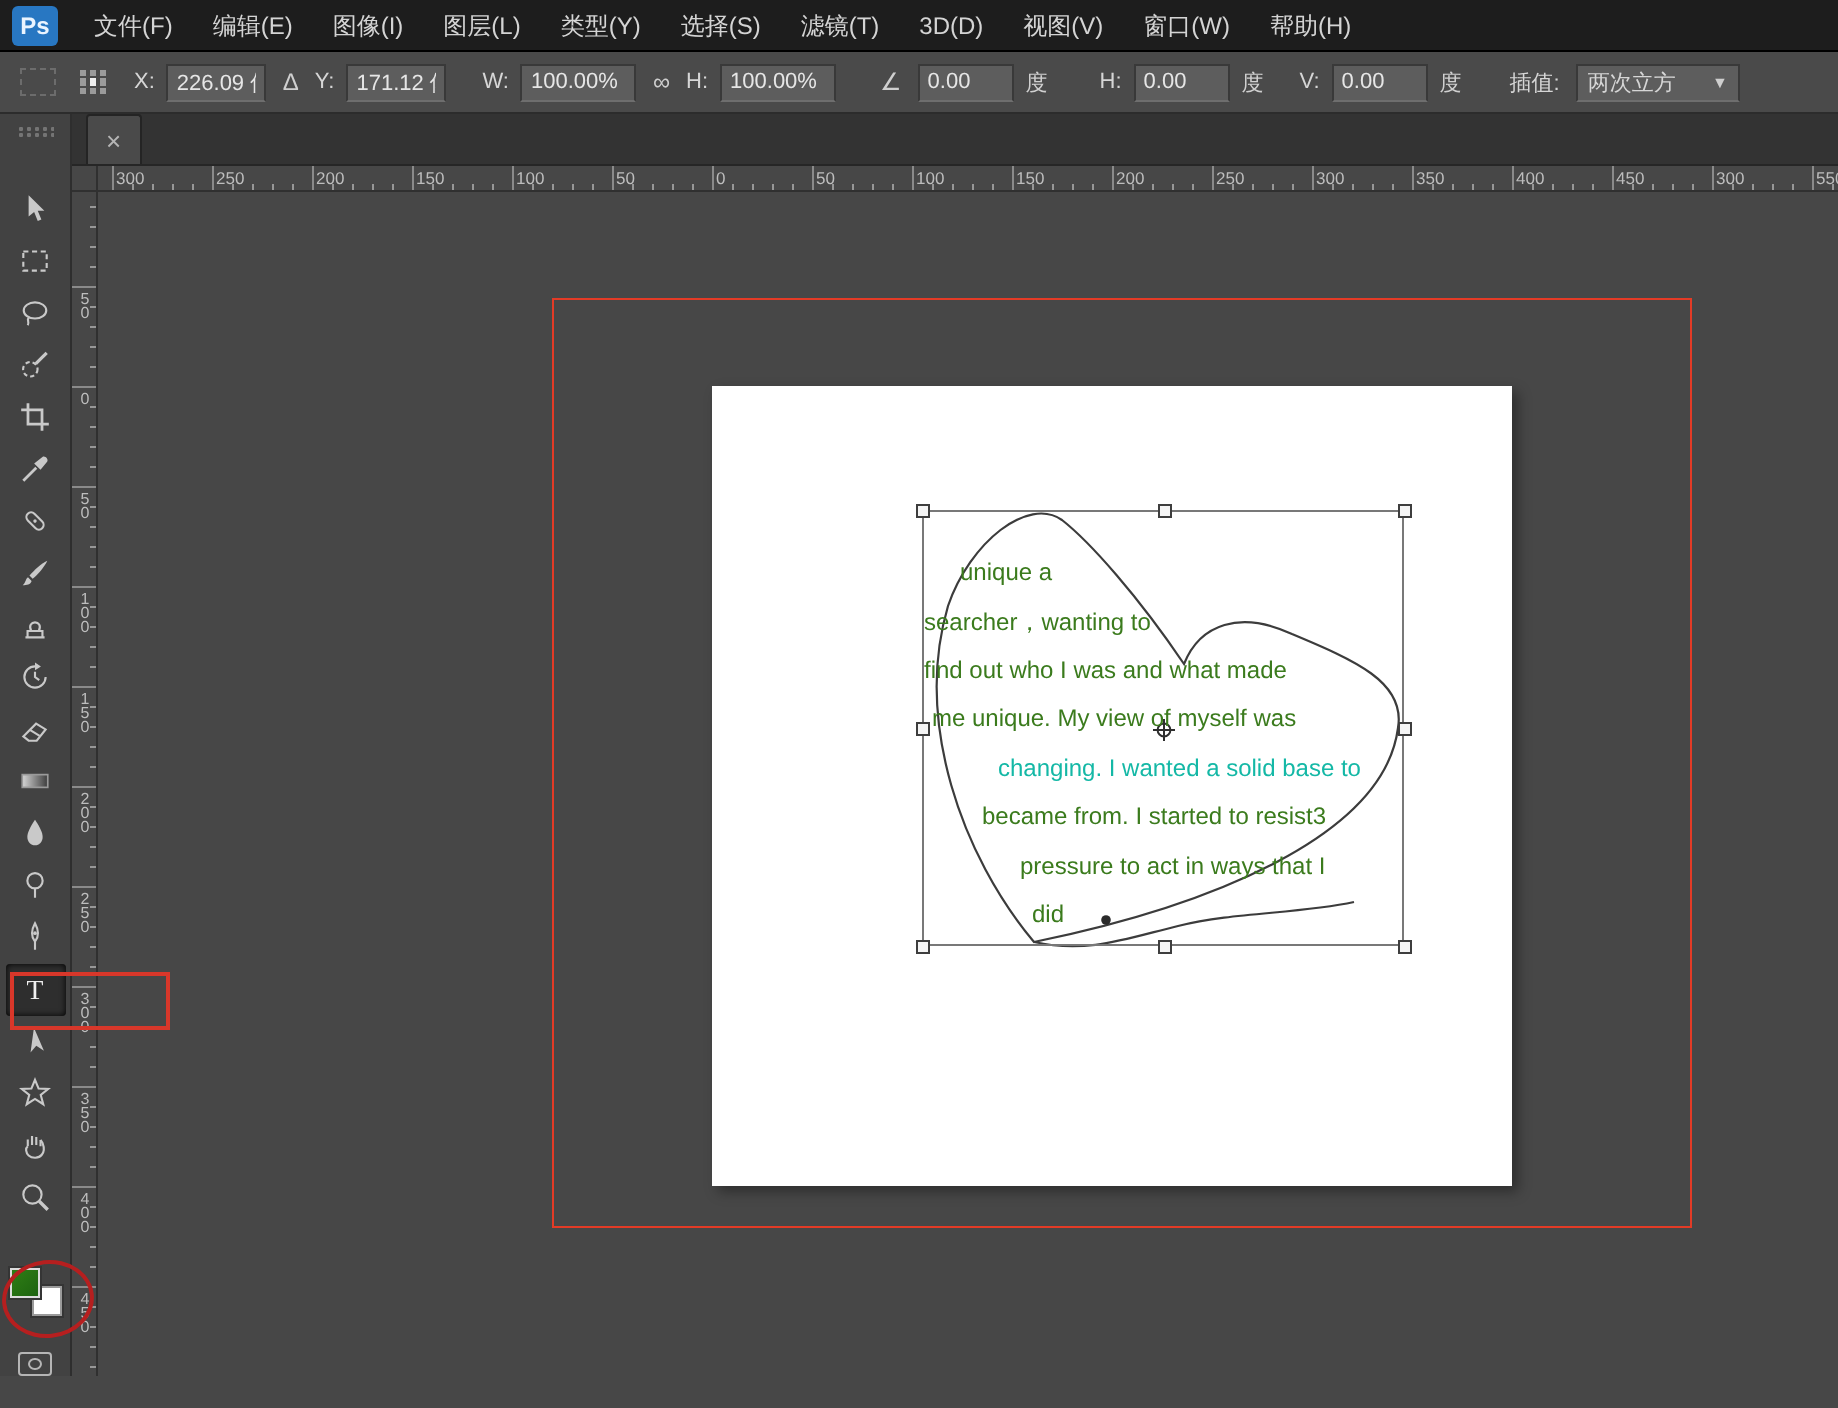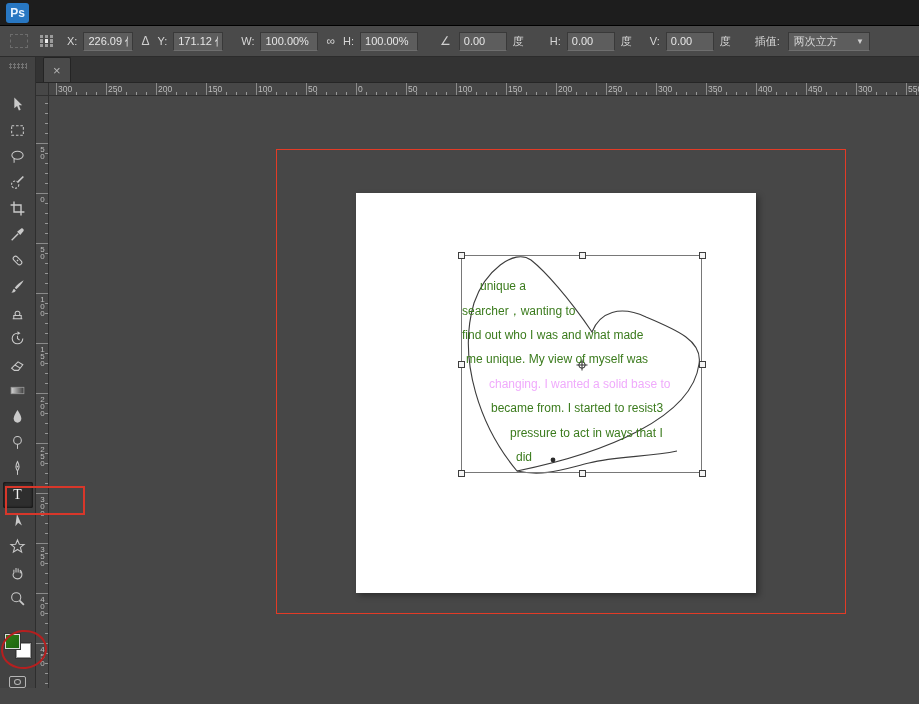--- a/index.html
+++ b/index.html
@@ -85,20 +85,33 @@
   .anno-sw{position:absolute;left:1px;top:630px;width:46px;height:39px;border:2.5px solid #b61f1f;border-radius:50%;
            transform:rotate(-6deg);z-index:60;pointer-events:none;}
 </style>
 </head>
 <body>
 
 <div id="app">
 
   <div class="menubar">
     <div class="ps-logo">Ps</div>
+    <div id="menu-items" style="display:flex;">
+        <span class="menu-item">文件(F)</span>
+        <span class="menu-item">编辑(E)</span>
+        <span class="menu-item">图像(I)</span>
+        <span class="menu-item">图层(L)</span>
+        <span class="menu-item">类型(Y)</span>
+        <span class="menu-item">选择(S)</span>
+        <span class="menu-item">滤镜(T)</span>
+        <span class="menu-item">3D(D)</span>
+        <span class="menu-item">视图(V)</span>
+        <span class="menu-item">窗口(W)</span>
+        <span class="menu-item">帮助(H)</span>
+      </div>
   </div>
 
   <div class="optionsbar">
     <div class="toolpreset"></div>
     <div class="reflocator">
       <i></i>
         <i></i>
         <i></i>
         <i></i>
         <i class="c"></i>
@@ -486,21 +499,21 @@
               <div class="handle" style="left: 237px; top: 105px;"></div>
               <div class="handle" style="left: -4px; top: 214px;"></div>
               <div class="handle" style="left: 116.5px; top: 214px;"></div>
               <div class="handle" style="left: 237px; top: 214px;"></div>
             </div>
           <div id="textlines">
               <div class="textline" style="left: 431px; top: 183px; color: rgb(59, 123, 29);">unique a</div>
               <div class="textline" style="left: 413px; top: 207px; color: rgb(59, 123, 29);">searcher，wanting to</div>
               <div class="textline" style="left: 413px; top: 232px; color: rgb(59, 123, 29);">find out who I was and what made</div>
               <div class="textline" style="left: 417px; top: 256px; color: rgb(59, 123, 29);">me unique. My view of myself was</div>
-              <div class="textline" style="left: 440px; top: 281px; color: #f0abfc;">changing. I wanted a solid base to</div>
+              <div class="textline" style="left: 450px; top: 281px; color: #14b8a6;">changing. I wanted a solid base to</div>
               <div class="textline" style="left: 442px; top: 305px; color: rgb(59, 123, 29);">became from. I started to resist3</div>
               <div class="textline" style="left: 461px; top: 330px; color: rgb(59, 123, 29);">pressure to act in ways that I</div>
               <div class="textline" style="left: 467px; top: 354px; color: rgb(59, 123, 29);">did</div>
             </div>
         </div>
       </div>
     </div>
   </div>
 
 

